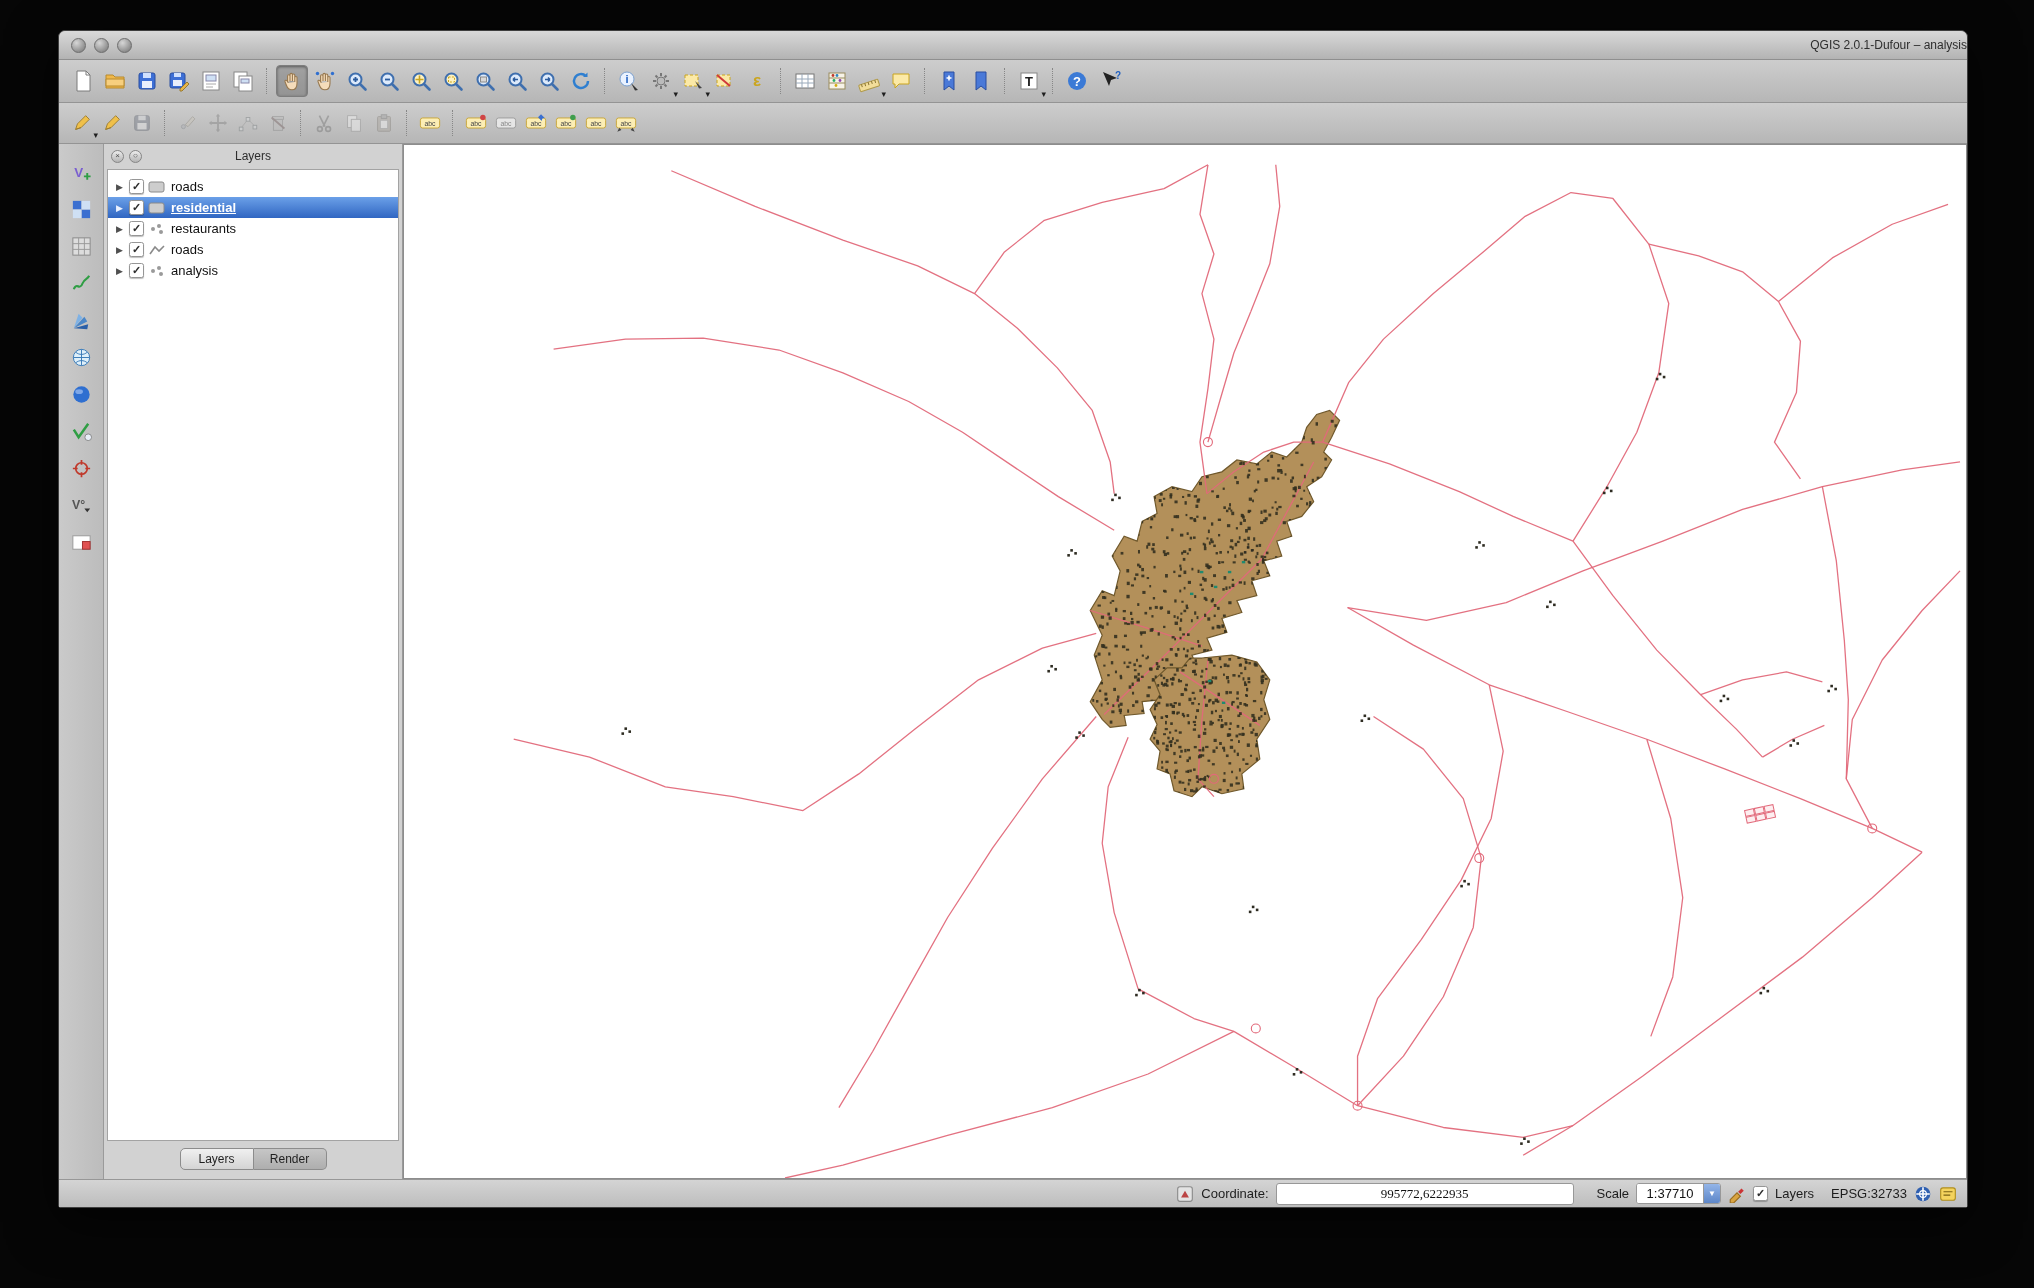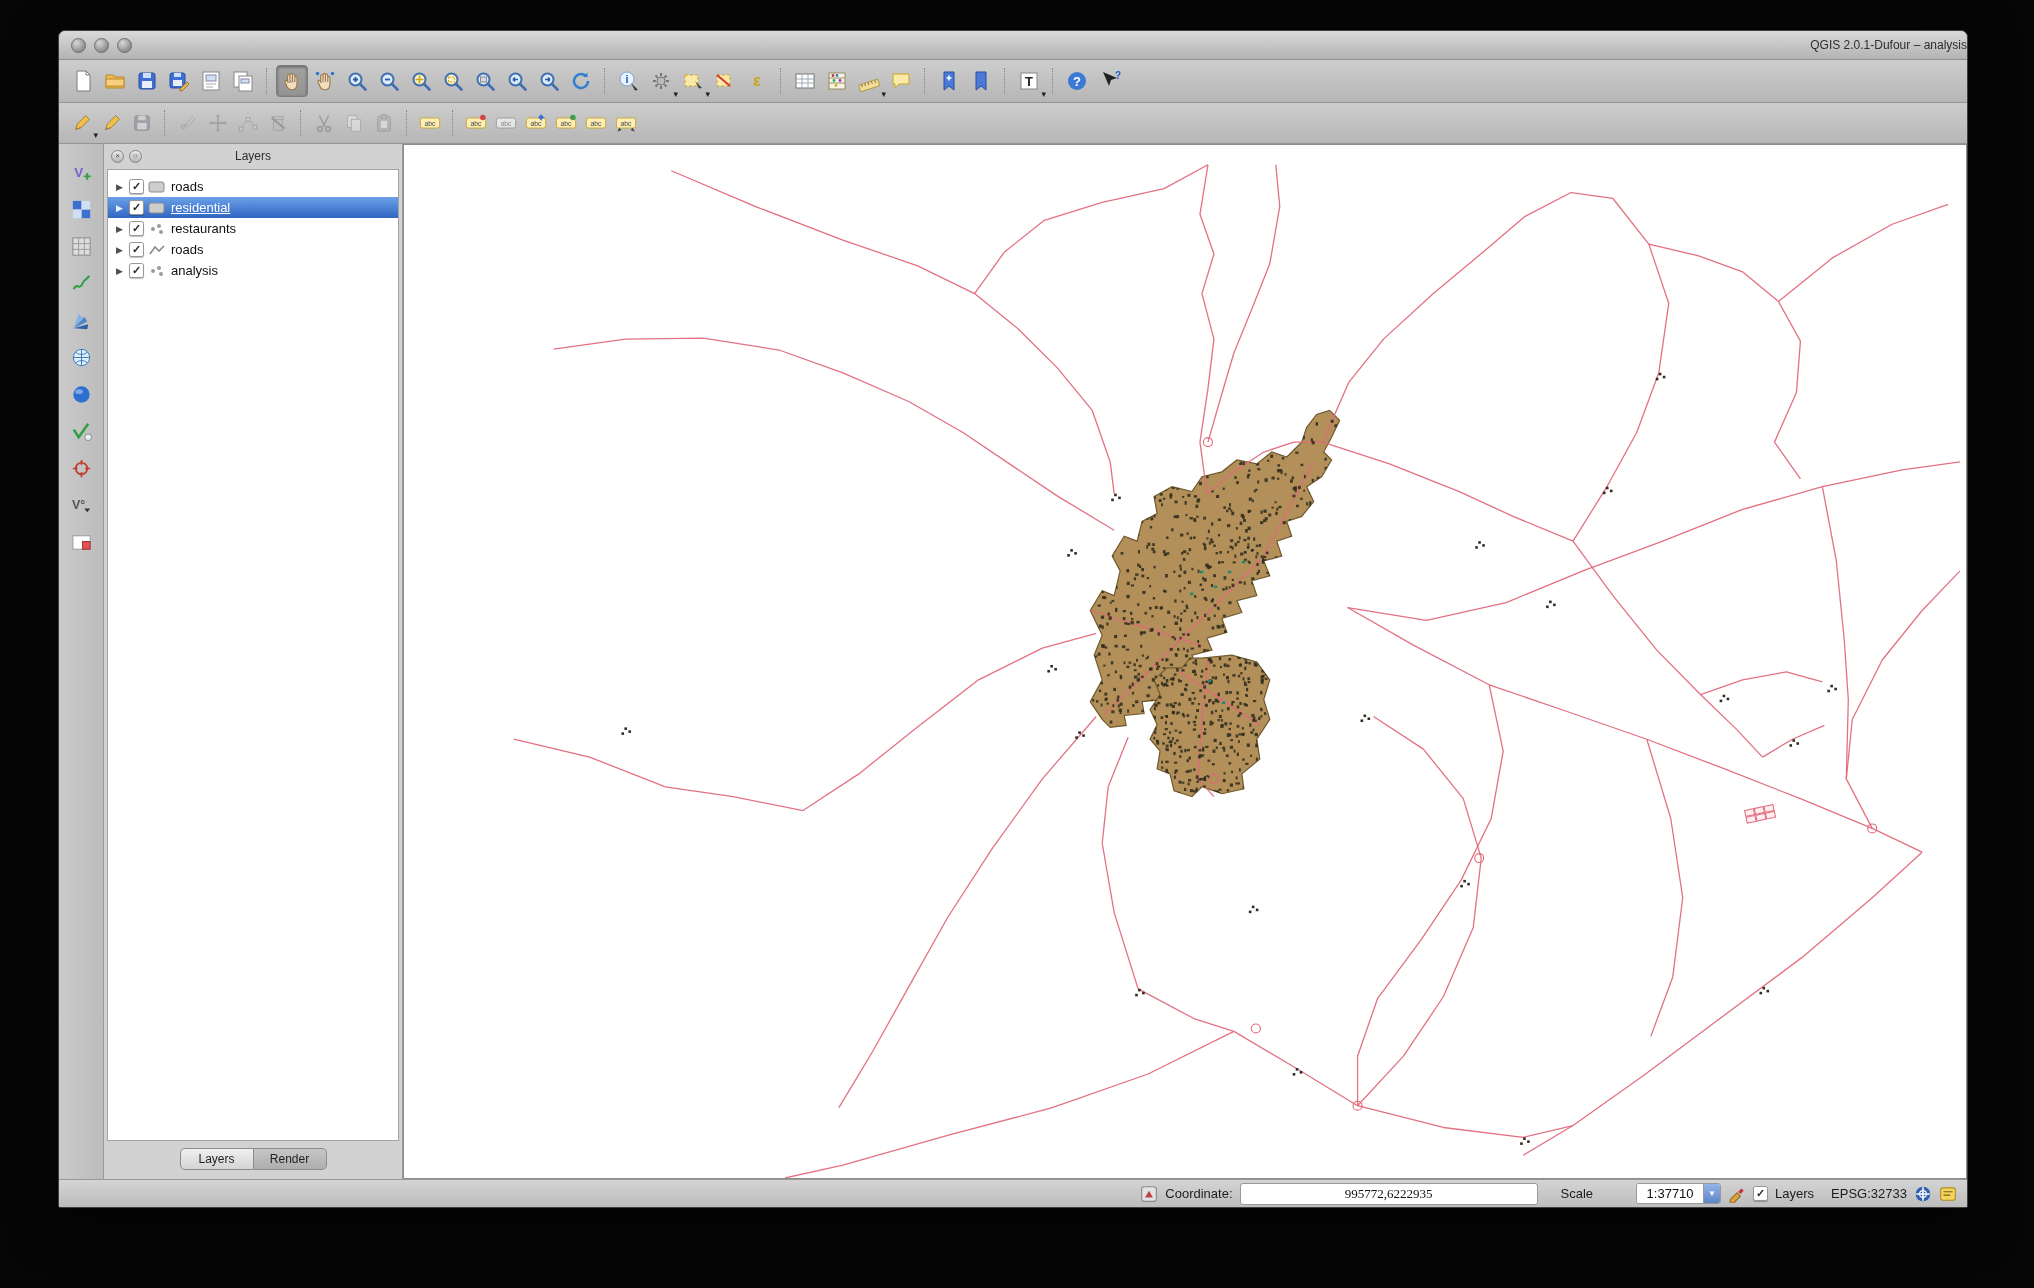--- a/index.html
+++ b/index.html
@@ -43,42 +43,42 @@
   .panel-btns{position:absolute;left:7px;top:6px;display:flex;gap:5px;}
   .panel-btn{width:11px;height:11px;border-radius:50%;border:1px solid #858585;color:#4d4d4d;
              background:linear-gradient(#ececec,#b4b4b4);font-size:8px;line-height:10px;text-align:center;}
   .panel-title{font-size:12px;color:#2e2e2e;}
   .tree{flex:1;background:#ffffff;border:1px solid #a3a3a3;margin:1px 3px 4px 3px;overflow:hidden;padding-top:6px;}
   .lrow{height:21px;display:flex;align-items:center;gap:4px;padding-left:6px;font-size:13px;color:#101010;}
   .lrow .exp{width:11px;font-size:9px;color:#4f4f4f;text-align:center;}
   .lrow.selected{background:linear-gradient(#6ba0e8,#3066c2);color:#fff;}
   .lrow.selected .exp{color:#eaf1ff;}
   .lrow .label{padding-left:1px;}
-  .lrow.selected .label{font-weight:normal;text-decoration:underline;}
+  .lrow.selected .label{font-weight:bold;text-decoration:underline;}
   .cb{width:13px;height:13px;background:#fff;border:1px solid #969696;border-radius:2.5px;
       box-shadow:0 1px 1px rgba(0,0,0,.25);font-size:11px;font-weight:bold;color:#2e2e2e;
       display:flex;align-items:center;justify-content:center;line-height:1;flex:0 0 13px;}
   .typeicon{width:18px;height:14px;display:flex;align-items:center;}
   .typeicon svg{width:18px;height:14px;}
   .tabs{flex:0 0 28px;display:flex;align-items:center;justify-content:center;padding-bottom:6px;}
   .tab{min-width:52px;padding:3px 10px;font-size:12px;text-align:center;color:#1f1f1f;
        border:1px solid #8c8c8c;background:linear-gradient(#c6c6c6,#aeaeae);}
   .tab.active{background:linear-gradient(#f0f0f0,#d4d4d4);}
   .tab:first-child{border-radius:5px 0 0 5px;}
   .tab:last-child{border-radius:0 5px 5px 0;border-left:none;}
   
   .map{flex:1;background:#ffffff;border:1px solid #8d8d8d;position:relative;min-width:0;}
   .map svg{position:absolute;left:0;top:0;width:100%;height:100%;}
   
   .statusbar{height:27px;flex:0 0 27px;background:linear-gradient(#d4d4d4,#bdbdbd);border-top:1px solid #979797;
              display:flex;align-items:center;font-size:13px;color:#1d1d1d;padding:0 10px;gap:7px;}
   .status-spacer{flex:1;}
   .coord-input{width:292px;height:18px;border:1px solid #989898;border-radius:3px;text-align:center;
                font-size:13px;font-family:Liberation Serif, serif;background:#fff;color:#111;}
-  .combo{display:flex;align-items:center;border:1px solid #989898;border-radius:3px;background:#fff;height:19px;overflow:hidden;margin-left:36px;}
+  .combo{display:flex;align-items:center;border:1px solid #989898;border-radius:3px;background:#fff;height:19px;overflow:hidden;}
   .combo input{width:62px;height:17px;border:none;outline:none;font-size:13px;text-align:center;
                font-family:"Liberation Sans",sans-serif;color:#111;}
   .combo-btn{width:16px;height:19px;background:linear-gradient(#93b5e8,#5d86c8);color:#fff;font-size:8px;
              display:flex;align-items:center;justify-content:center;border-left:1px solid #989898;}
   .s-icon{width:18px;height:18px;flex:0 0 18px;}
   .s-icon svg{width:18px;height:18px;display:block;}
 </style>
 </head>
 <body>
 

